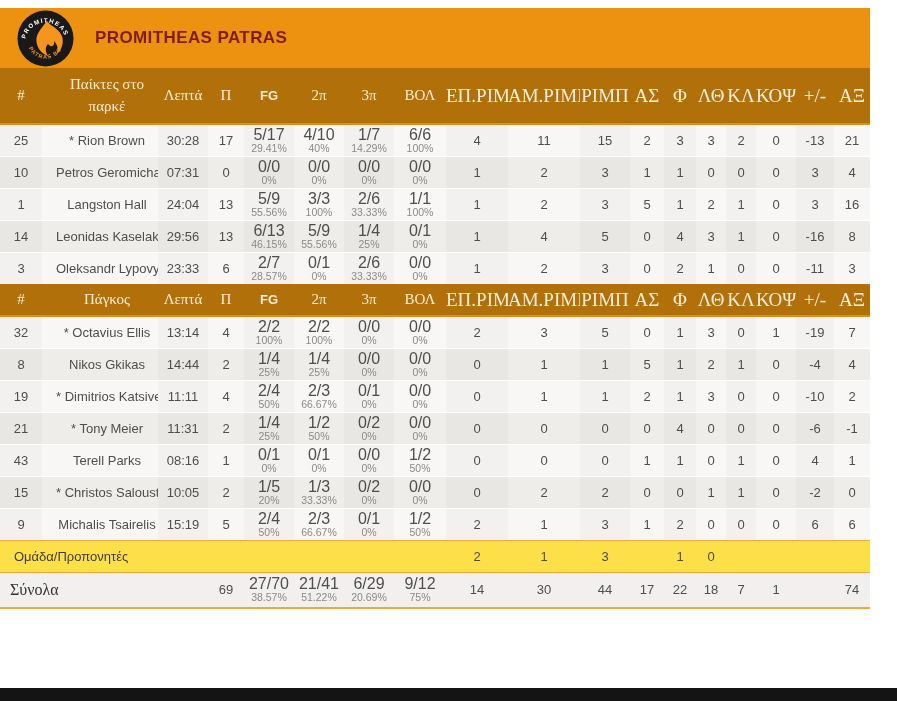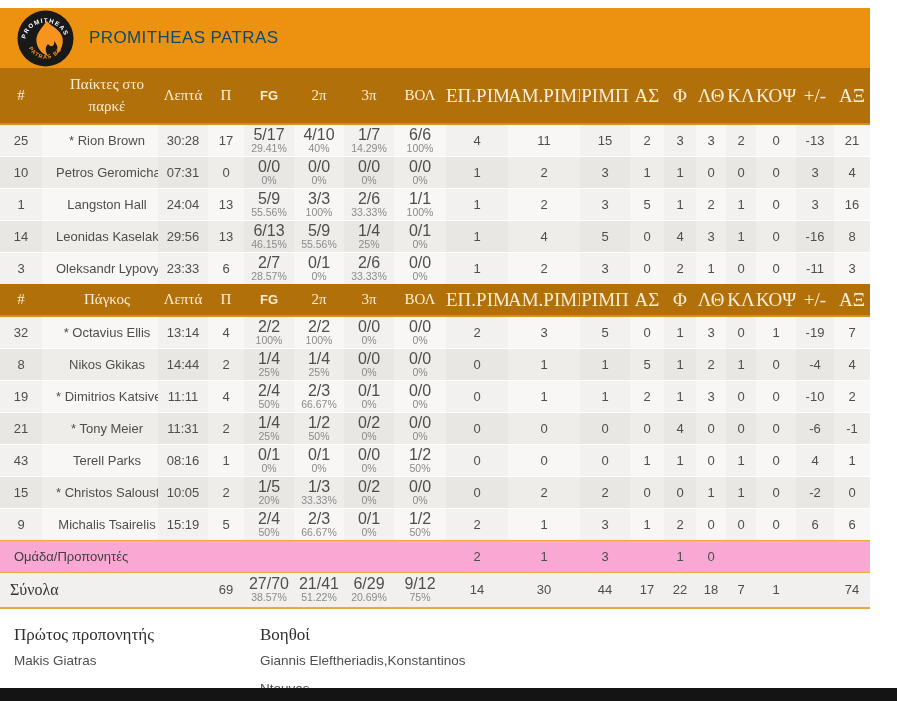--- a/index.html
+++ b/index.html
@@ -3,21 +3,21 @@
 <meta charset="utf-8">
 <style>
   * { margin:0; padding:0; box-sizing:border-box; }
   body { background:#ffffff; font-family:"Liberation Sans", sans-serif; }
   .page { position:relative; width:897px; height:701px; background:#ffffff; overflow:hidden; }
   .container { width:870px; margin-top:8px; }
 
   
   .team-header { height:60px; background:#EC9110; display:flex; align-items:center; padding-left:17px; }
   .logo { width:57px; height:57px; flex:0 0 57px; }
-  .team-title { margin-left:15px; color:#0c4a6e; font-weight:400; font-size:17px; letter-spacing:.4px; }
+  .team-title { margin-left:21px; color:#7f1d1d; font-weight:700; font-size:17px; letter-spacing:.4px; }
 
   
   table { width:870px; border-collapse:collapse; table-layout:fixed; }
   th, td { overflow:hidden; }
   tr.head-row th {
     background:#B2700B; color:#F9EFD7; font-family:"Liberation Serif", serif;
     font-weight:400; font-size:15px; text-align:center; vertical-align:middle;
     border-bottom:2px solid #D1931E;
   }
   tr.head-row.tall th { height:56px; }
@@ -28,21 +28,21 @@
 
   tr.p-row td { height:32px; text-align:center; vertical-align:middle;
     font-size:13px; color:#4E4E4E; border-top:1px solid #ffffff; }
   tr.p-row.odd td  { background-color:#F8F7F5; }
   tr.p-row.even td { background-color:#EFEDEA; }
   tr.p-row td:nth-child(odd) { background-image:linear-gradient(rgba(0,0,0,.022),rgba(0,0,0,.022)); }
   td.name { text-align:left; padding-left:14px; color:#E0484E; white-space:nowrap; cursor:pointer; }
   .frac { font-size:16px; line-height:14px; color:#4E4E4E; margin-top:1px; }
   .pct  { font-size:10.5px; line-height:12px; color:#8A8A8A; }
 
-  tr.team-row td { height:32px; background:#f9a8d4; border-top:1px solid #EBA93F;
+  tr.team-row td { height:32px; background:#fde047; border-top:1px solid #EBA93F;
     font-size:13px; color:#4E4E4E; text-align:center; vertical-align:middle; }
   tr.team-row td.label { text-align:left; padding-left:14px; color:#3E3E3E; }
 
   tr.totals-row td { height:36px; background:#F1F0EE; border-top:1px solid #EBA93F;
     border-bottom:2px solid #EBA93F; font-size:13px; color:#4E4E4E;
     text-align:center; vertical-align:middle; }
   tr.totals-row td.label { text-align:left; padding-left:10px;
     font-family:"Liberation Serif", serif; font-size:16px; color:#333333; }
 
   
@@ -564,27 +564,16 @@
             <td>22</td>
             <td>18</td>
             <td>7</td>
             <td>1</td>
             <td></td>
             <td>74</td>
           </tr>
         </tbody>
     </table>
 
-    <div class="coaches">
-      <div class="coach-col">
-        <div class="coach-label">Πρώτος προπονητής</div>
-        <div class="coach-name">Makis Giatras</div>
-      </div>
-      <div class="coach-col">
-        <div class="coach-label">Βοηθοί</div>
-        <div class="coach-name">Giannis Eleftheriadis,Konstantinos</div>
-        <div class="coach-name second">Ntouvas</div>
-      </div>
-    </div>
   </div>
 
   <div class="black-bar"></div>
 </div>
 
 </body></html>

